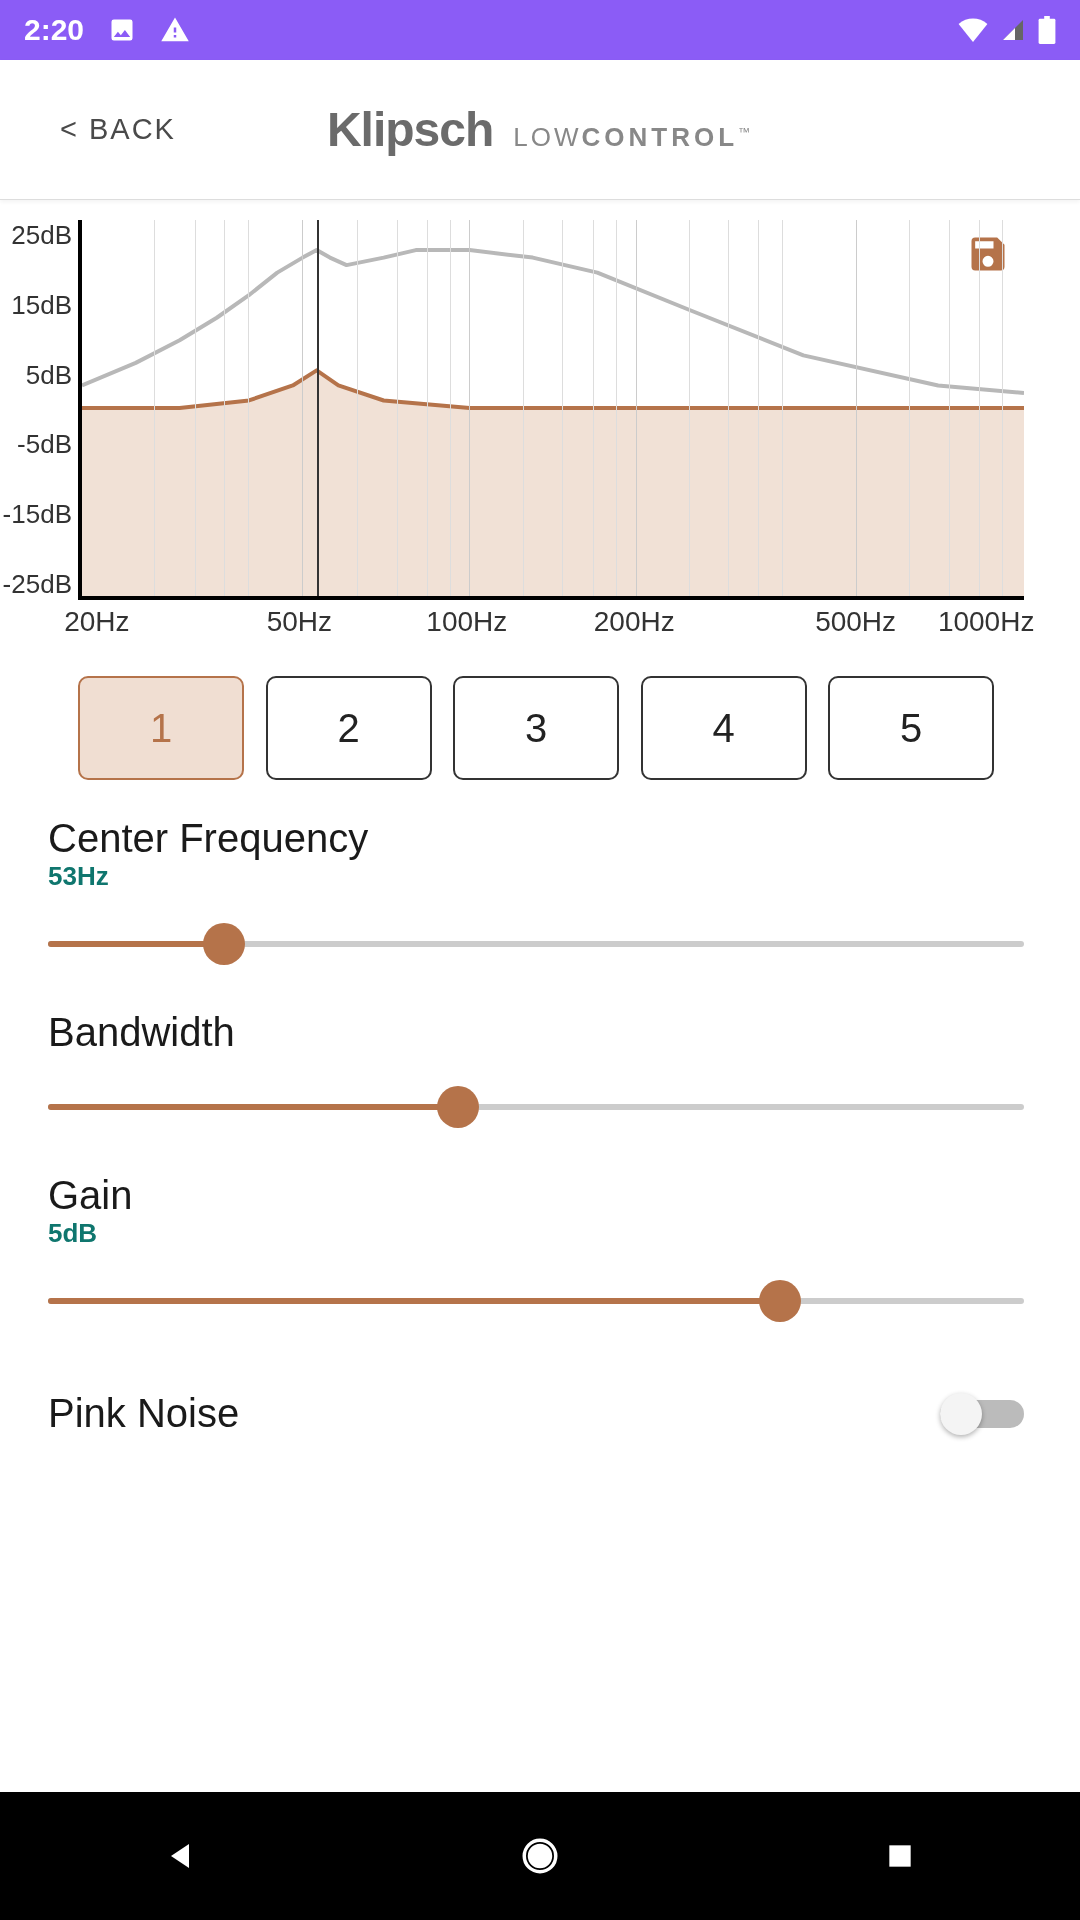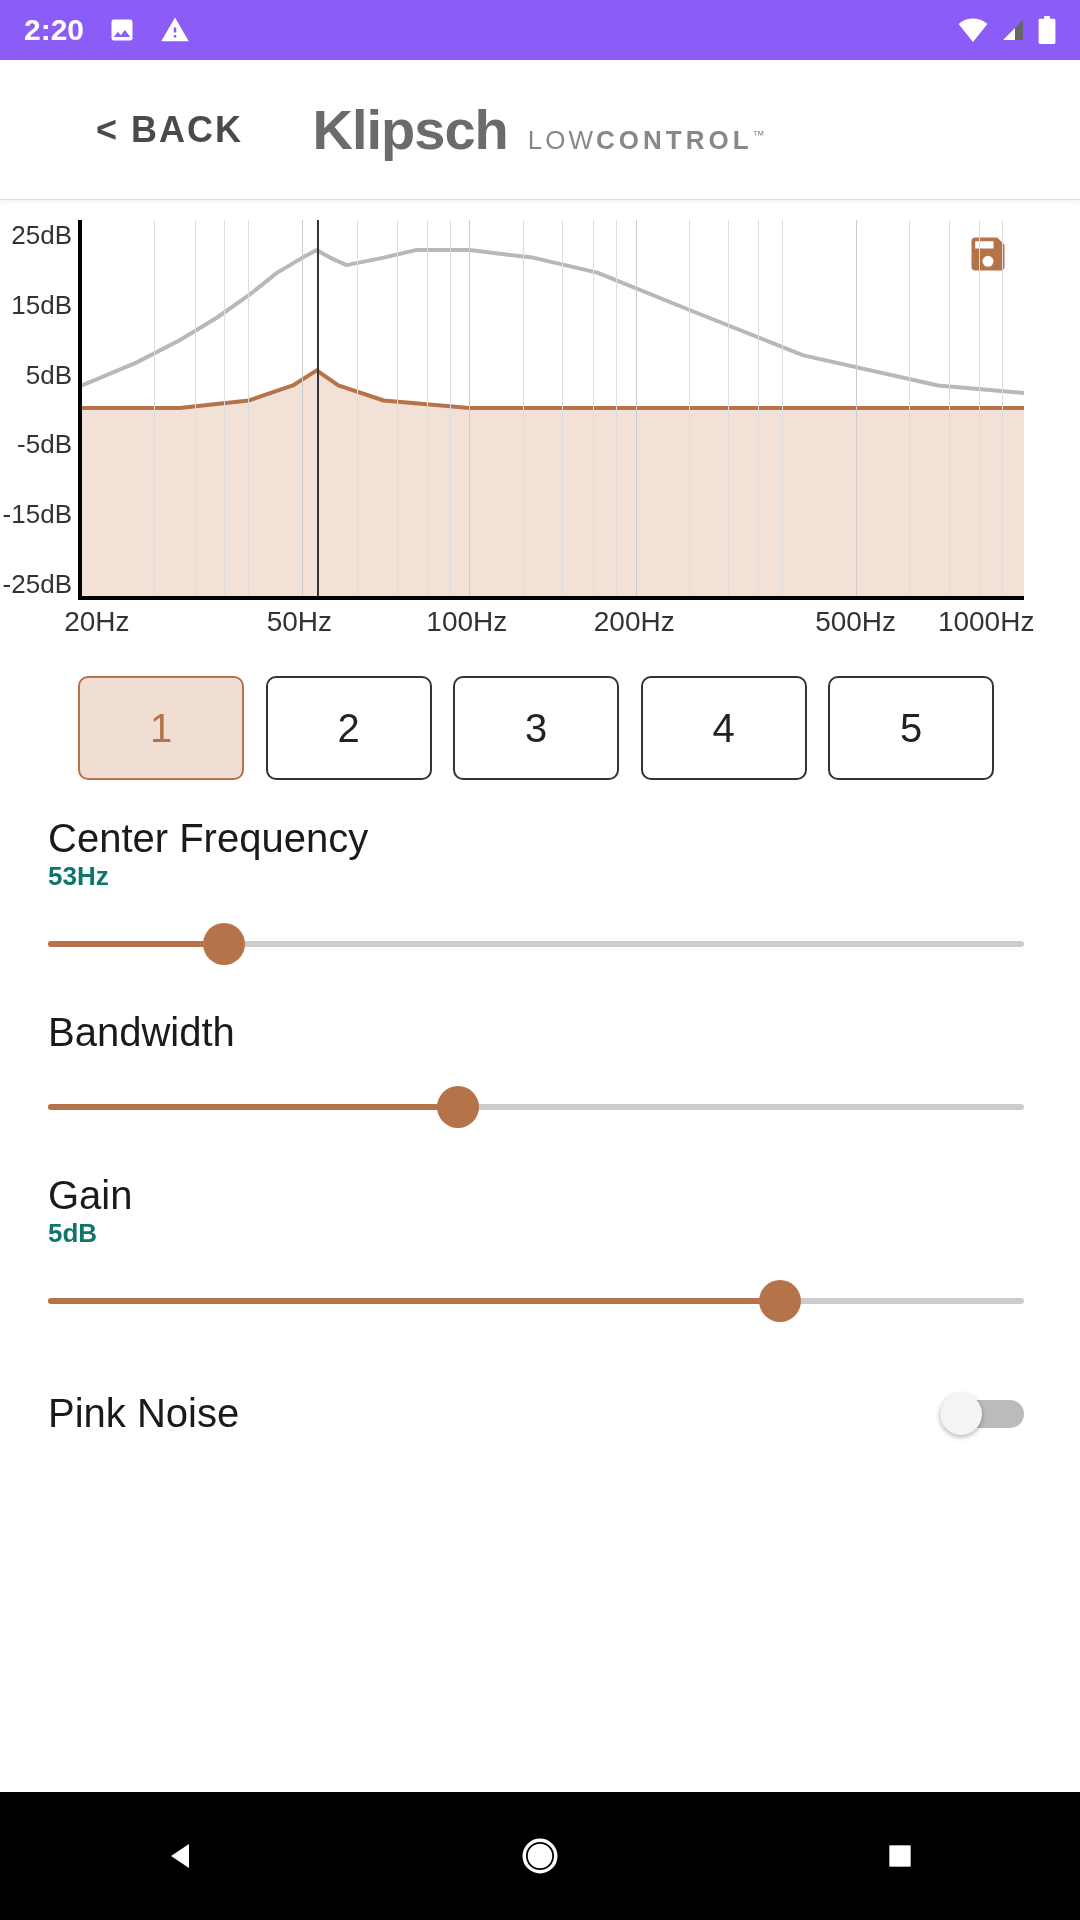--- a/index.html
+++ b/index.html
@@ -2,23 +2,23 @@
 <html><head>
 <meta charset="utf-8">
 <style>
   * { box-sizing: border-box; margin: 0; padding: 0; }
   html, body { width: 1080px; height: 1920px; font-family: -apple-system, "Helvetica Neue", Arial, sans-serif; background: #fff; }
   .status-bar { height: 60px; background: #8b5cf6; color: #fff; display: flex; align-items: center; padding: 0 24px; font-size: 30px; font-weight: 600; }
   .status-left { display: flex; align-items: center; gap: 24px; }
   .status-right { margin-left: auto; display: flex; align-items: center; gap: 12px; }
   .status-icon { display: inline-flex; }
   .header { height: 140px; display: flex; align-items: center; justify-content: center; position: relative; border-bottom: 1px solid #ddd; box-shadow: 0 2px 4px rgba(0,0,0,0.05); }
-  .back-btn { position: absolute; left: 60px; font-size: 36px; font-weight: 700; letter-spacing: 2px; color: #4a4a4a; cursor: pointer; margin-left: 36px; }
+  .back-btn { position: absolute; left: 60px; font-size: 29px; font-weight: 400; letter-spacing: 2px; color: #4a4a4a; cursor: pointer; }
   .brand { display: flex; align-items: baseline; gap: 20px; }
-  .brand-main { font-size: 56px; font-weight: 900; letter-spacing: -1px; color: #6b6b6b; position: relative; }
+  .brand-main { font-size: 48px; font-weight: 900; letter-spacing: -1px; color: #6b6b6b; position: relative; }
   .brand-sub { font-size: 26px; letter-spacing: 3px; color: #888; font-weight: 300; }
   .brand-sub b { font-weight: 700; letter-spacing: 4px; }
   .content { padding: 20px 16px 0 8px; }
   .chart-wrap { position: relative; }
   .chart-area { display: flex; }
   .y-axis { width: 70px; display: flex; flex-direction: column; justify-content: space-between; align-items: flex-end; padding-right: 6px; height: 380px; font-size: 26px; color: #333; }
   .plot { flex: 1; height: 380px; border: 4px solid #000; border-top: none; border-right: none; position: relative; background: #fff; margin-right: 40px; }
   .grid-v { position: absolute; top: 0; bottom: 0; width: 1px; background: #ddd; }
   .marker-line { position:absolute; top:0; bottom:0; width:2px; background:#333; }
   .save-icon-wrap { position: absolute; top: 12px; right: 14px; cursor: pointer; }

